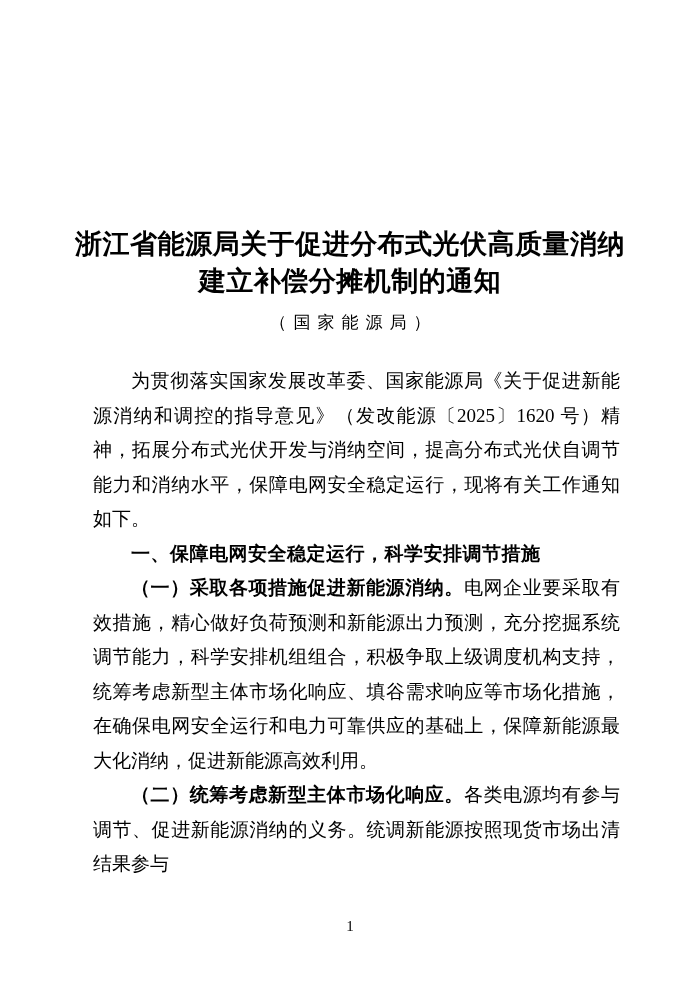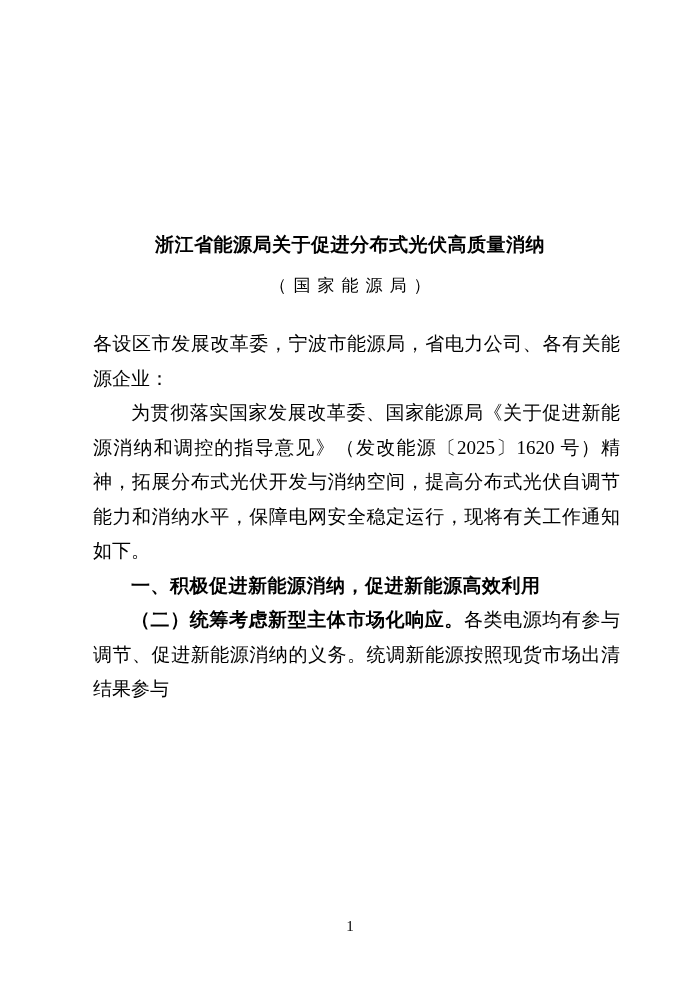--- a/index.html
+++ b/index.html
@@ -10,21 +10,21 @@
     height: 989px;
     background: #ffffff;
     color: #000000;
     overflow: hidden;
     font-family: "Liberation Serif", serif;
   }
   .doc-title {
     margin-top: 226px;
     text-align: center;
     font-weight: 700;
-    font-size: 19px;
+    font-size: 27px;
     line-height: 37px;
     letter-spacing: 0.5px;
   }
   .doc-subtitle {
     margin-top: 11px;
     text-align: center;
     font-size: 17px;
     letter-spacing: 7px;
     text-indent: 7px; 
   }
@@ -53,32 +53,33 @@
     font-size: 15px;
   }
 </style>
 </head>
 <body>
 
 <div class="page">
 
   <h1 class="doc-title">
     <div>浙江省能源局关于促进分布式光伏高质量消纳</div>
+    <div>建立补偿分摊机制的通知</div>
   </h1>
 
   <div class="doc-subtitle">（国家能源局）</div>
 
   <div class="doc-body">
 
-    <p class="para salutation">各设区市发展改革委，宁波市能源局，省电力公司、各有关能源企业：</p>
 
     <p class="para">为贯彻落实国家发展改革委、国家能源局《关于促进新能源消纳和调控的指导意见》（发改能源〔2025〕1620 号）精神，拓展分布式光伏开发与消纳空间，提高分布式光伏自调节能力和消纳水平，保障电网安全稳定运行，现将有关工作通知如下。</p>
 
-    <p class="section-heading">一、积极促进新能源消纳，促进新能源高效利用</p>
+    <p class="section-heading">一、保障电网安全稳定运行，科学安排调节措施</p>
 
+    <p class="para"><span class="lead">（一）采取各项措施促进新能源消纳。</span><span>电网企业要采取有效措施，精心做好负荷预测和新能源出力预测，充分挖掘系统调节能力，科学安排机组组合，积极争取上级调度机构支持，统筹考虑新型主体市场化响应、填谷需求响应等市场化措施，在确保电网安全运行和电力可靠供应的基础上，保障新能源最大化消纳，促进新能源高效利用。</span></p>
 
     <p class="para"><span class="lead">（二）统筹考虑新型主体市场化响应。</span><span>各类电源均有参与调节、促进新能源消纳的义务。统调新能源按照现货市场出清结果参与</span></p>
 
   </div>
 
   <div class="page-number">1</div>
 
 </div>
 
 </body></html>

